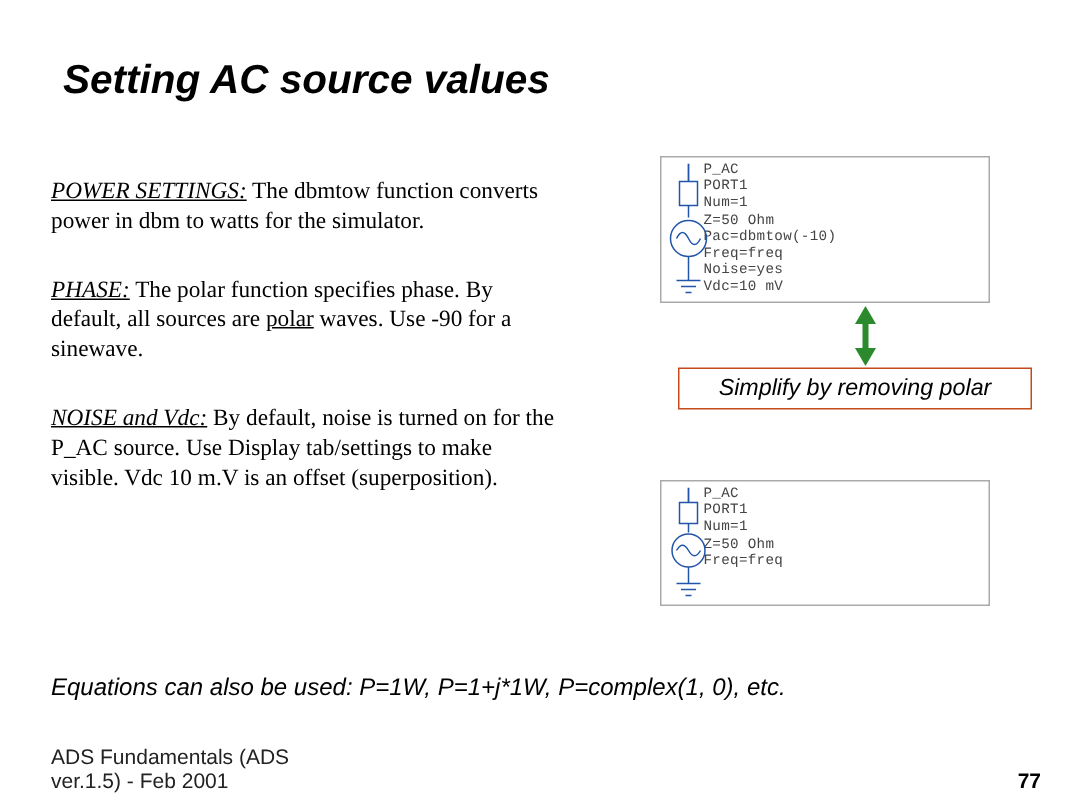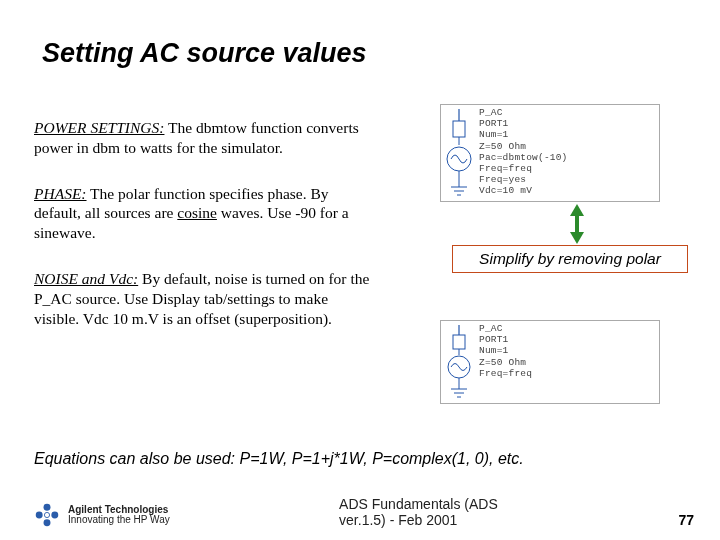--- a/index.html
+++ b/index.html
@@ -28,21 +28,21 @@
   .para { margin-bottom: 26px; font-family: Liberation Serif, serif; }
   .ul { text-decoration: underline; }
   .it { font-style: italic; }
   .diagram {
     position: absolute;
     border: 1px solid #aaa;
     font-family: "Courier New", monospace;
     font-size: 9.5px;
     line-height: 1.18;
     color: #444;
-    padding: 2px 3px 2px 38px;
+    padding: 2px 3px 2px 28px;
     letter-spacing: .2px;
   }
   .diagram .src {
     position: absolute;
     left: 4px;
     top: 4px;
     bottom: 4px;
     width: 28px;
   }
   .diag1 { left: 440px; top: 104px; width: 220px; height: 98px; }
@@ -131,21 +131,21 @@
 </head>
 <body>
 
 <h1 class="title">Setting AC source values</h1>
 
 <div class="body-left">
   <div class="para">
     <span class="it ul">POWER SETTINGS:</span><span> The dbmtow function converts power in dbm to watts for the simulator.</span>
   </div>
   <div class="para">
-    <span class="it ul">PHASE:</span><span> The polar function specifies phase. By default, all sources are </span><span class="ul">cosine</span><span> waves. Use -90 for a sinewave.</span>
+    <span class="it ul">PHASE:</span><span> The polar function specifies phase. By default, all sources are </span><span class="ul">polar</span><span> waves. Use -90 for a sinewave.</span>
   </div>
   <div class="para">
     <span class="it ul">NOISE and Vdc:</span><span> By default, noise is turned on for the P_AC source. Use Display tab/settings to make visible. Vdc 10 m.V is an offset (superposition).</span>
   </div>
 </div>
 
 <div class="diagram diag1">
   <svg class="src" viewBox="0 0 28 90">
     <line x1="14" y1="0" x2="14" y2="12" stroke="#2255aa" stroke-width="1.2"></line>
     <rect x="8" y="12" width="12" height="16" fill="none" stroke="#2255aa"></rect>
@@ -156,21 +156,21 @@
     <line x1="6" y1="78" x2="22" y2="78" stroke="#2255aa"></line>
     <line x1="9" y1="82" x2="19" y2="82" stroke="#2255aa"></line>
     <line x1="12" y1="86" x2="16" y2="86" stroke="#2255aa"></line>
   </svg>
   <div>P_AC</div>
   <div>PORT1</div>
   <div>Num=1</div>
   <div>Z=50 Ohm</div>
   <div>Pac=dbmtow(-10)</div>
   <div>Freq=freq</div>
-  <div>Freq=yes</div>
+  <div>Noise=yes</div>
   <div>Vdc=10 mV</div>
 </div>
 
 <div class="arrow"></div>
 <div class="arrow-shaft"></div>
 
 <div class="callout-box">Simplify by removing polar</div>
 
 <div class="diagram diag2">
   <svg class="src" viewBox="0 0 28 76">
@@ -187,30 +187,15 @@
   <div>P_AC</div>
   <div>PORT1</div>
   <div>Num=1</div>
   <div>Z=50 Ohm</div>
   <div>Freq=freq</div>
 </div>
 
 <div class="equations">Equations can also be used: P=1W, P=1+j*1W, P=complex(1, 0), etc.</div>
 
 <div class="footer">
-  <div class="logo-block">
-    <div class="ag-logo">
-      <svg viewBox="0 0 30 30">
-        <circle cx="6" cy="15" r="4" fill="#2a5caa"></circle>
-        <circle cx="15" cy="6" r="4" fill="#2a5caa"></circle>
-        <circle cx="24" cy="15" r="4" fill="#2a5caa"></circle>
-        <circle cx="15" cy="24" r="4" fill="#2a5caa"></circle>
-        <circle cx="15" cy="15" r="3" fill="#fff" stroke="#2a5caa"></circle>
-      </svg>
-    </div>
-    <div class="logo-text">
-      <div style="font-weight:bold">Agilent Technologies</div>
-      <div>Innovating the HP Way</div>
-    </div>
-  </div>
   <div class="foot-mid">ADS Fundamentals (ADS ver.1.5) - Feb 2001</div>
   <div class="pagenum">77</div>
 </div>
 
 </body></html>

